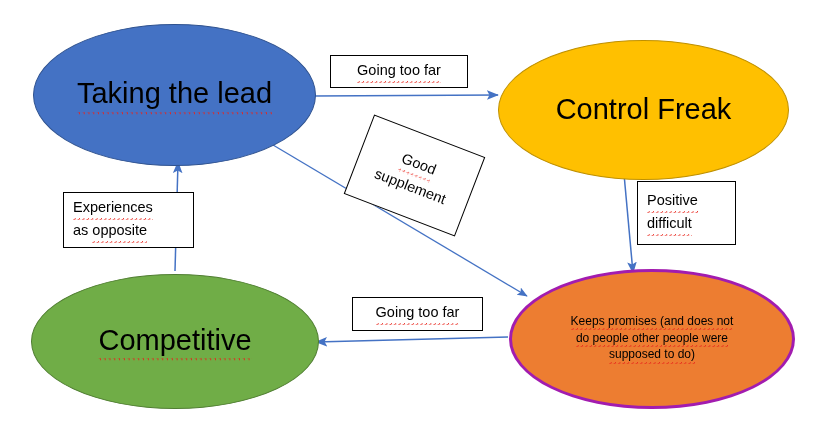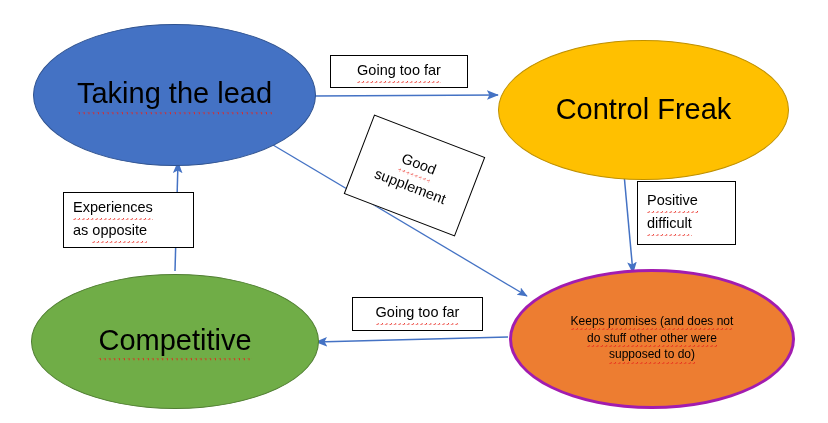--- a/index.html
+++ b/index.html
@@ -102,21 +102,21 @@
     <span class="etext">Control Freak</span>
   </div>
 
   <div class="ellipse node-competitive">
     <span class="etext"><span class="sq">Competitive</span></span>
   </div>
 
   <div class="ellipse node-keeps">
     <span class="etext">
       <span class="sq sq-lite">Keeps promises (and does not</span><br>
-      <span class="sq sq-lite">do stuff other other were</span><br>
+      <span class="sq sq-lite">do people other people were</span><br>
       <span class="sq sq-lite">supposed to do)</span>
     </span>
   </div>
 
   <div class="label center lbl-going-top">
     <span><span class="sq sq-lite">Going too far</span></span>
   </div>
 
   <div class="label center lbl-going-bottom">
     <span><span class="sq sq-lite">Going too far</span></span>

